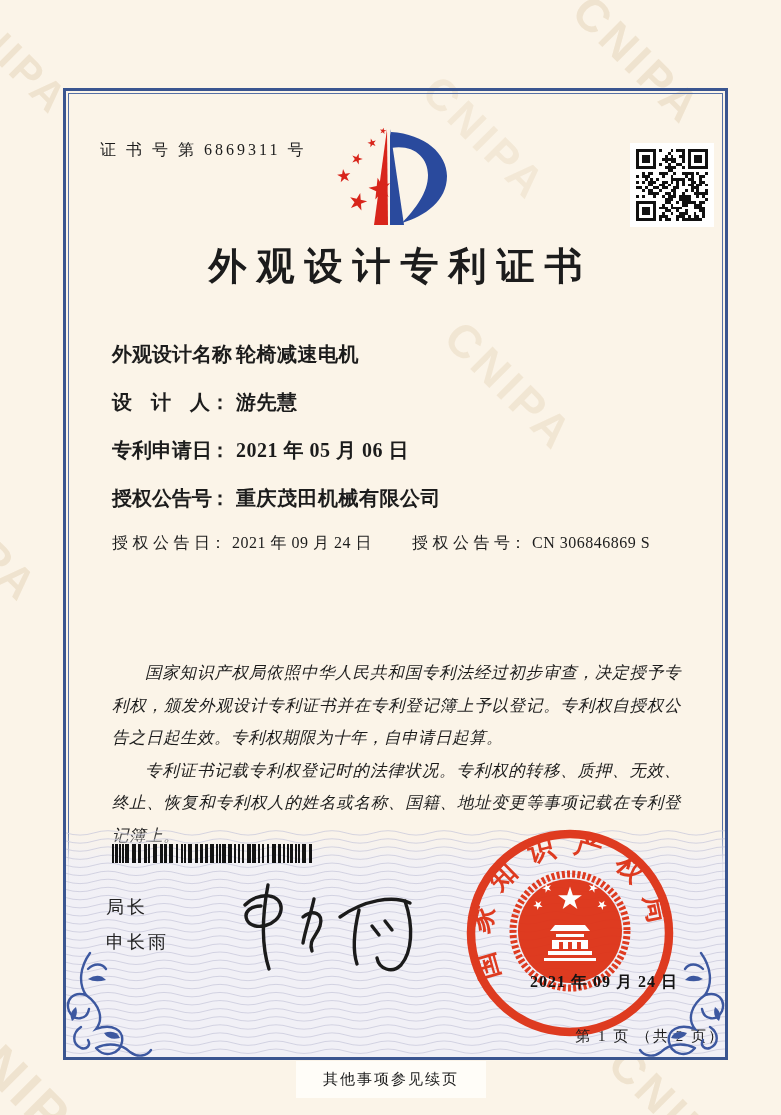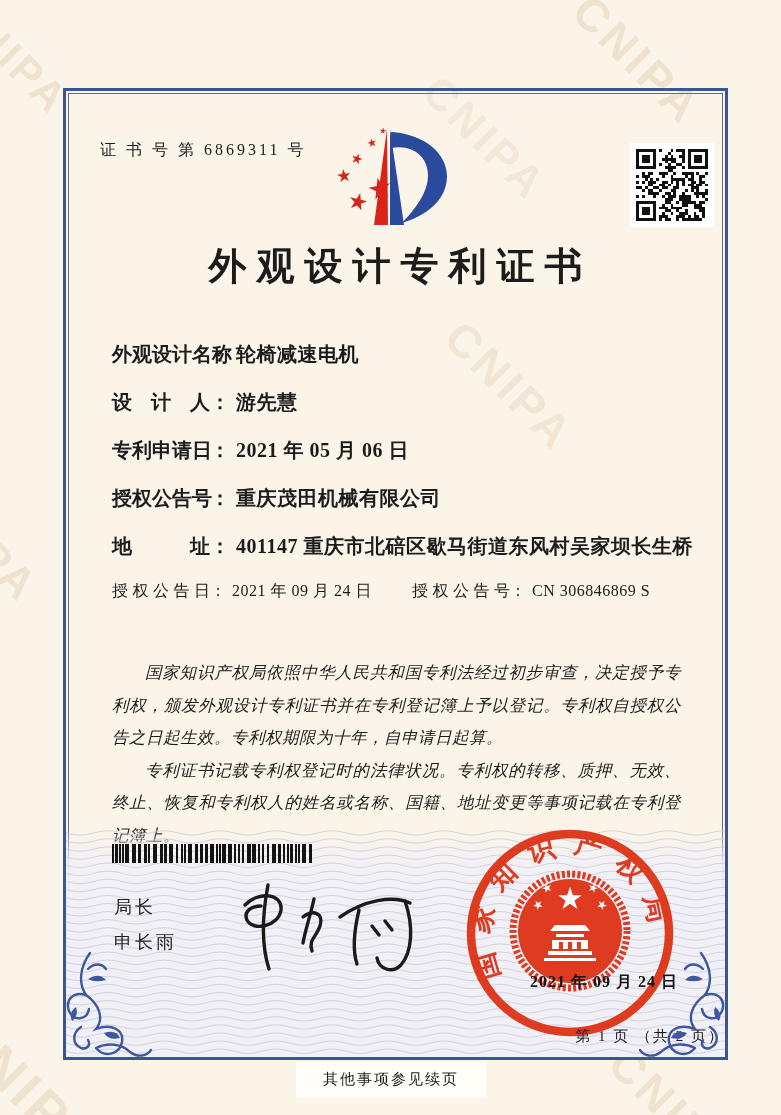--- a/index.html
+++ b/index.html
@@ -79,21 +79,21 @@
   }
   .waveband svg { position:absolute; left:0; top:0; width:100%; height:100%; }
   
   .barcode {
     position:absolute; left:46px; top:753px; width:204px; height:19px;
     white-space:nowrap; overflow:hidden;
   }
   .barcode i { display:inline-block; height:100%; background:#131313; vertical-align:top; }
   
   .sig-title, .sig-name {
-    position:absolute; left:48px;
+    position:absolute; left:40px;
     font-family:"Liberation Sans", sans-serif;
     font-size:18px; letter-spacing:3px; color:#222;
   }
   .sig-title { top:804px; }
   .sig-name  { top:839px; }
   .autograph { position:absolute; left:158px; top:778px; }
   
   .seal { position:absolute; left:392px; top:736px; opacity:.96; }
   .seal-date {
     position:absolute; left:418px; top:881px; width:240px;
@@ -382,23 +382,20 @@
     </div>
     <div class="frow">
       <span class="flabel">设计人</span><span class="fcolon">：</span><span class="fvalue">游先慧</span>
     </div>
     <div class="frow">
       <span class="flabel">专利申请日</span><span class="fcolon">：</span><span class="fvalue">2021 年 05 月 06 日</span>
     </div>
     <div class="frow">
       <span class="flabel">授权公告号</span><span class="fcolon">：</span><span class="fvalue">重庆茂田机械有限公司</span>
     </div>
-    <div class="frow">
-      <span class="flabel">地址</span><span class="fcolon">：</span><span class="fvalue">401147 重庆市北碚区歇马街道东风村吴家坝长生桥</span>
-    </div>
     <div class="grant-row">
       <span class="grant-first"><span class="flabel">授权公告日</span><span class="fcolon">：</span><span class="fvalue">2021 年 09 月 24 日</span></span>
       <span><span class="flabel">授权公告号</span><span class="fcolon">：</span><span class="fvalue">CN 306846869 S</span></span>
     </div>
   </div>
 
   <div class="paras">
     <p>国家知识产权局依照中华人民共和国专利法经过初步审查，决定授予专利权，颁发外观设计专利证书并在专利登记簿上予以登记。专利权自授权公告之日起生效。专利权期限为十年，自申请日起算。</p>
     <p>专利证书记载专利权登记时的法律状况。专利权的转移、质押、无效、终止、恢复和专利权人的姓名或名称、国籍、地址变更等事项记载在专利登记簿上。</p>
   </div>

